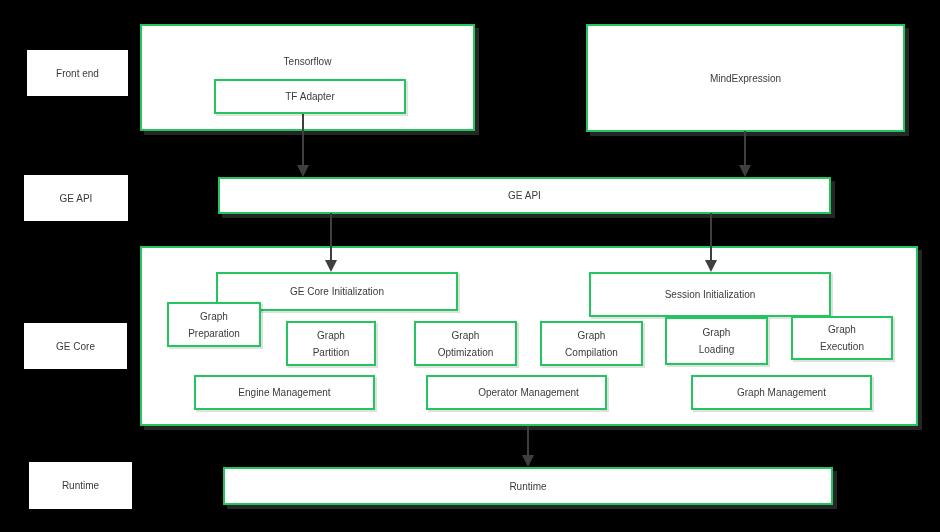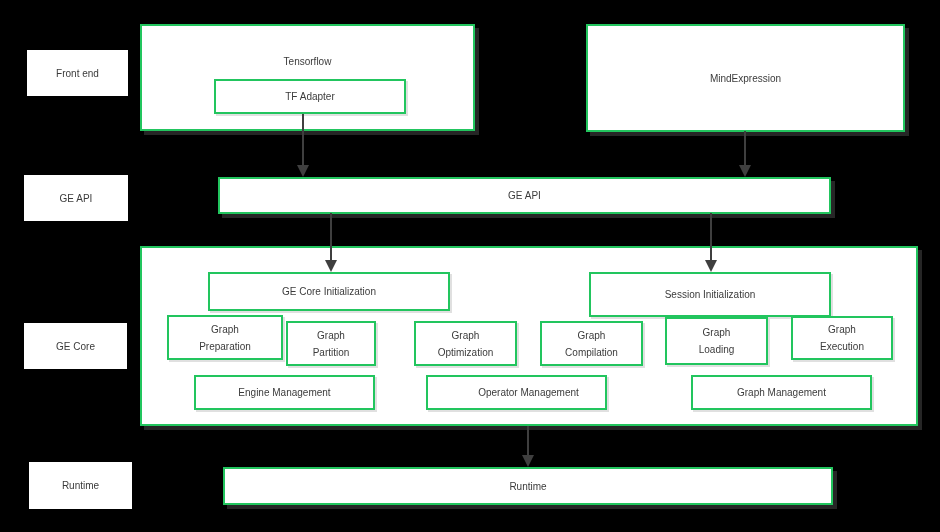--- a/index.html
+++ b/index.html
@@ -94,24 +94,24 @@
     right: 0;
     text-align: center;
   }
   #box-tf-adapter      { left: 214px; top: 79px;  width: 192px; height: 35px; }
   #box-mindexpression  { left: 586px; top: 24px;  width: 319px; height: 108px; }
 
   #bar-ge-api          { left: 218px; top: 177px; width: 613px; height: 37px; }
 
   #box-ge-core         { left: 140px; top: 246px; width: 778px; height: 180px; }
 
-  #box-ge-core-init    { left: 208px; top: 272px; width: 242px; height: 39px; }
+  #box-ge-core-init    { left: 216px; top: 272px; width: 242px; height: 39px; }
   #box-session-init    { left: 589px; top: 272px; width: 242px; height: 45px; }
 
-  #box-graph-preparation  { left: 167px; top: 315px; width: 116px; height: 45px; }
+  #box-graph-preparation  { left: 167px; top: 302px; width: 94px; height: 45px; }
   #box-graph-partition    { left: 286px; top: 321px; width: 90px; height: 45px; }
   #box-graph-optimization { left: 414px; top: 321px; width: 103px; height: 45px; }
   #box-graph-compilation  { left: 540px; top: 321px; width: 103px; height: 45px; }
   #box-graph-loading      { left: 665px; top: 317px; width: 103px; height: 48px; }
   #box-graph-execution    { left: 791px; top: 316px; width: 102px; height: 44px; justify-content: center; }
 
   #box-engine-management   { left: 194px; top: 375px; width: 181px; height: 35px; }
   #box-operator-management { left: 426px; top: 375px; width: 181px; height: 35px; padding-left: 24px; }
   #box-graph-management    { left: 691px; top: 375px; width: 181px; height: 35px; }
 

